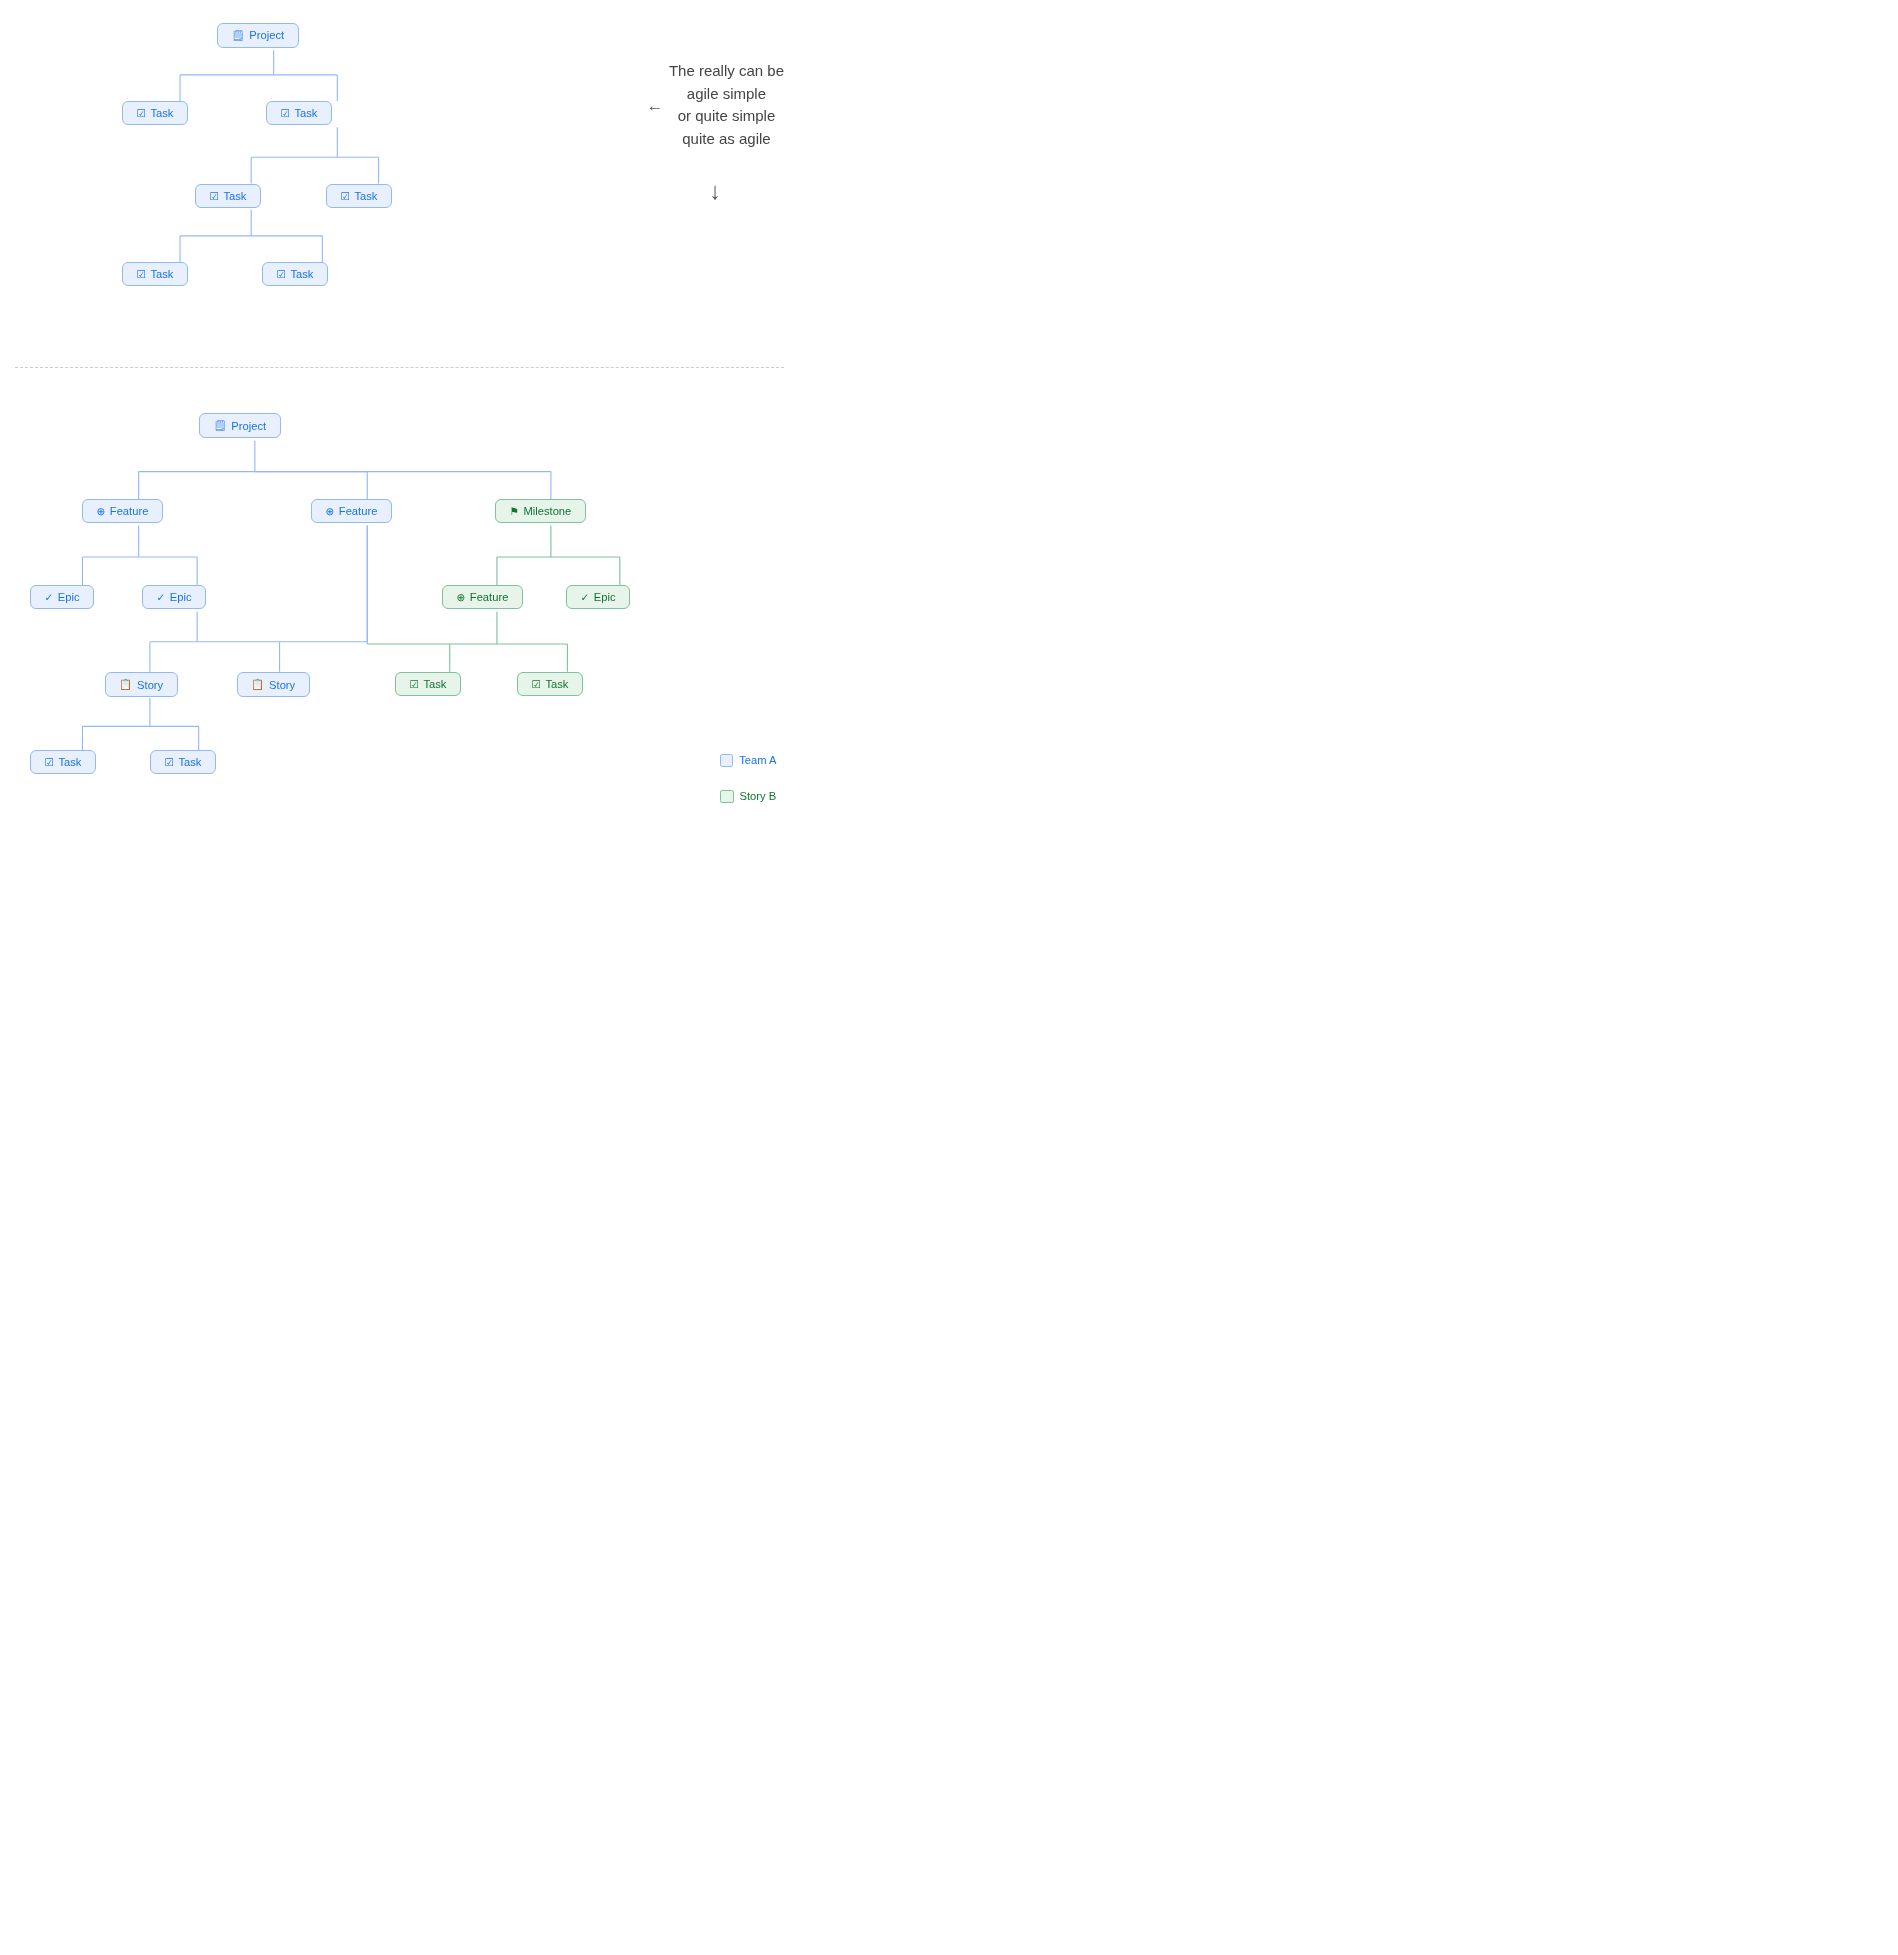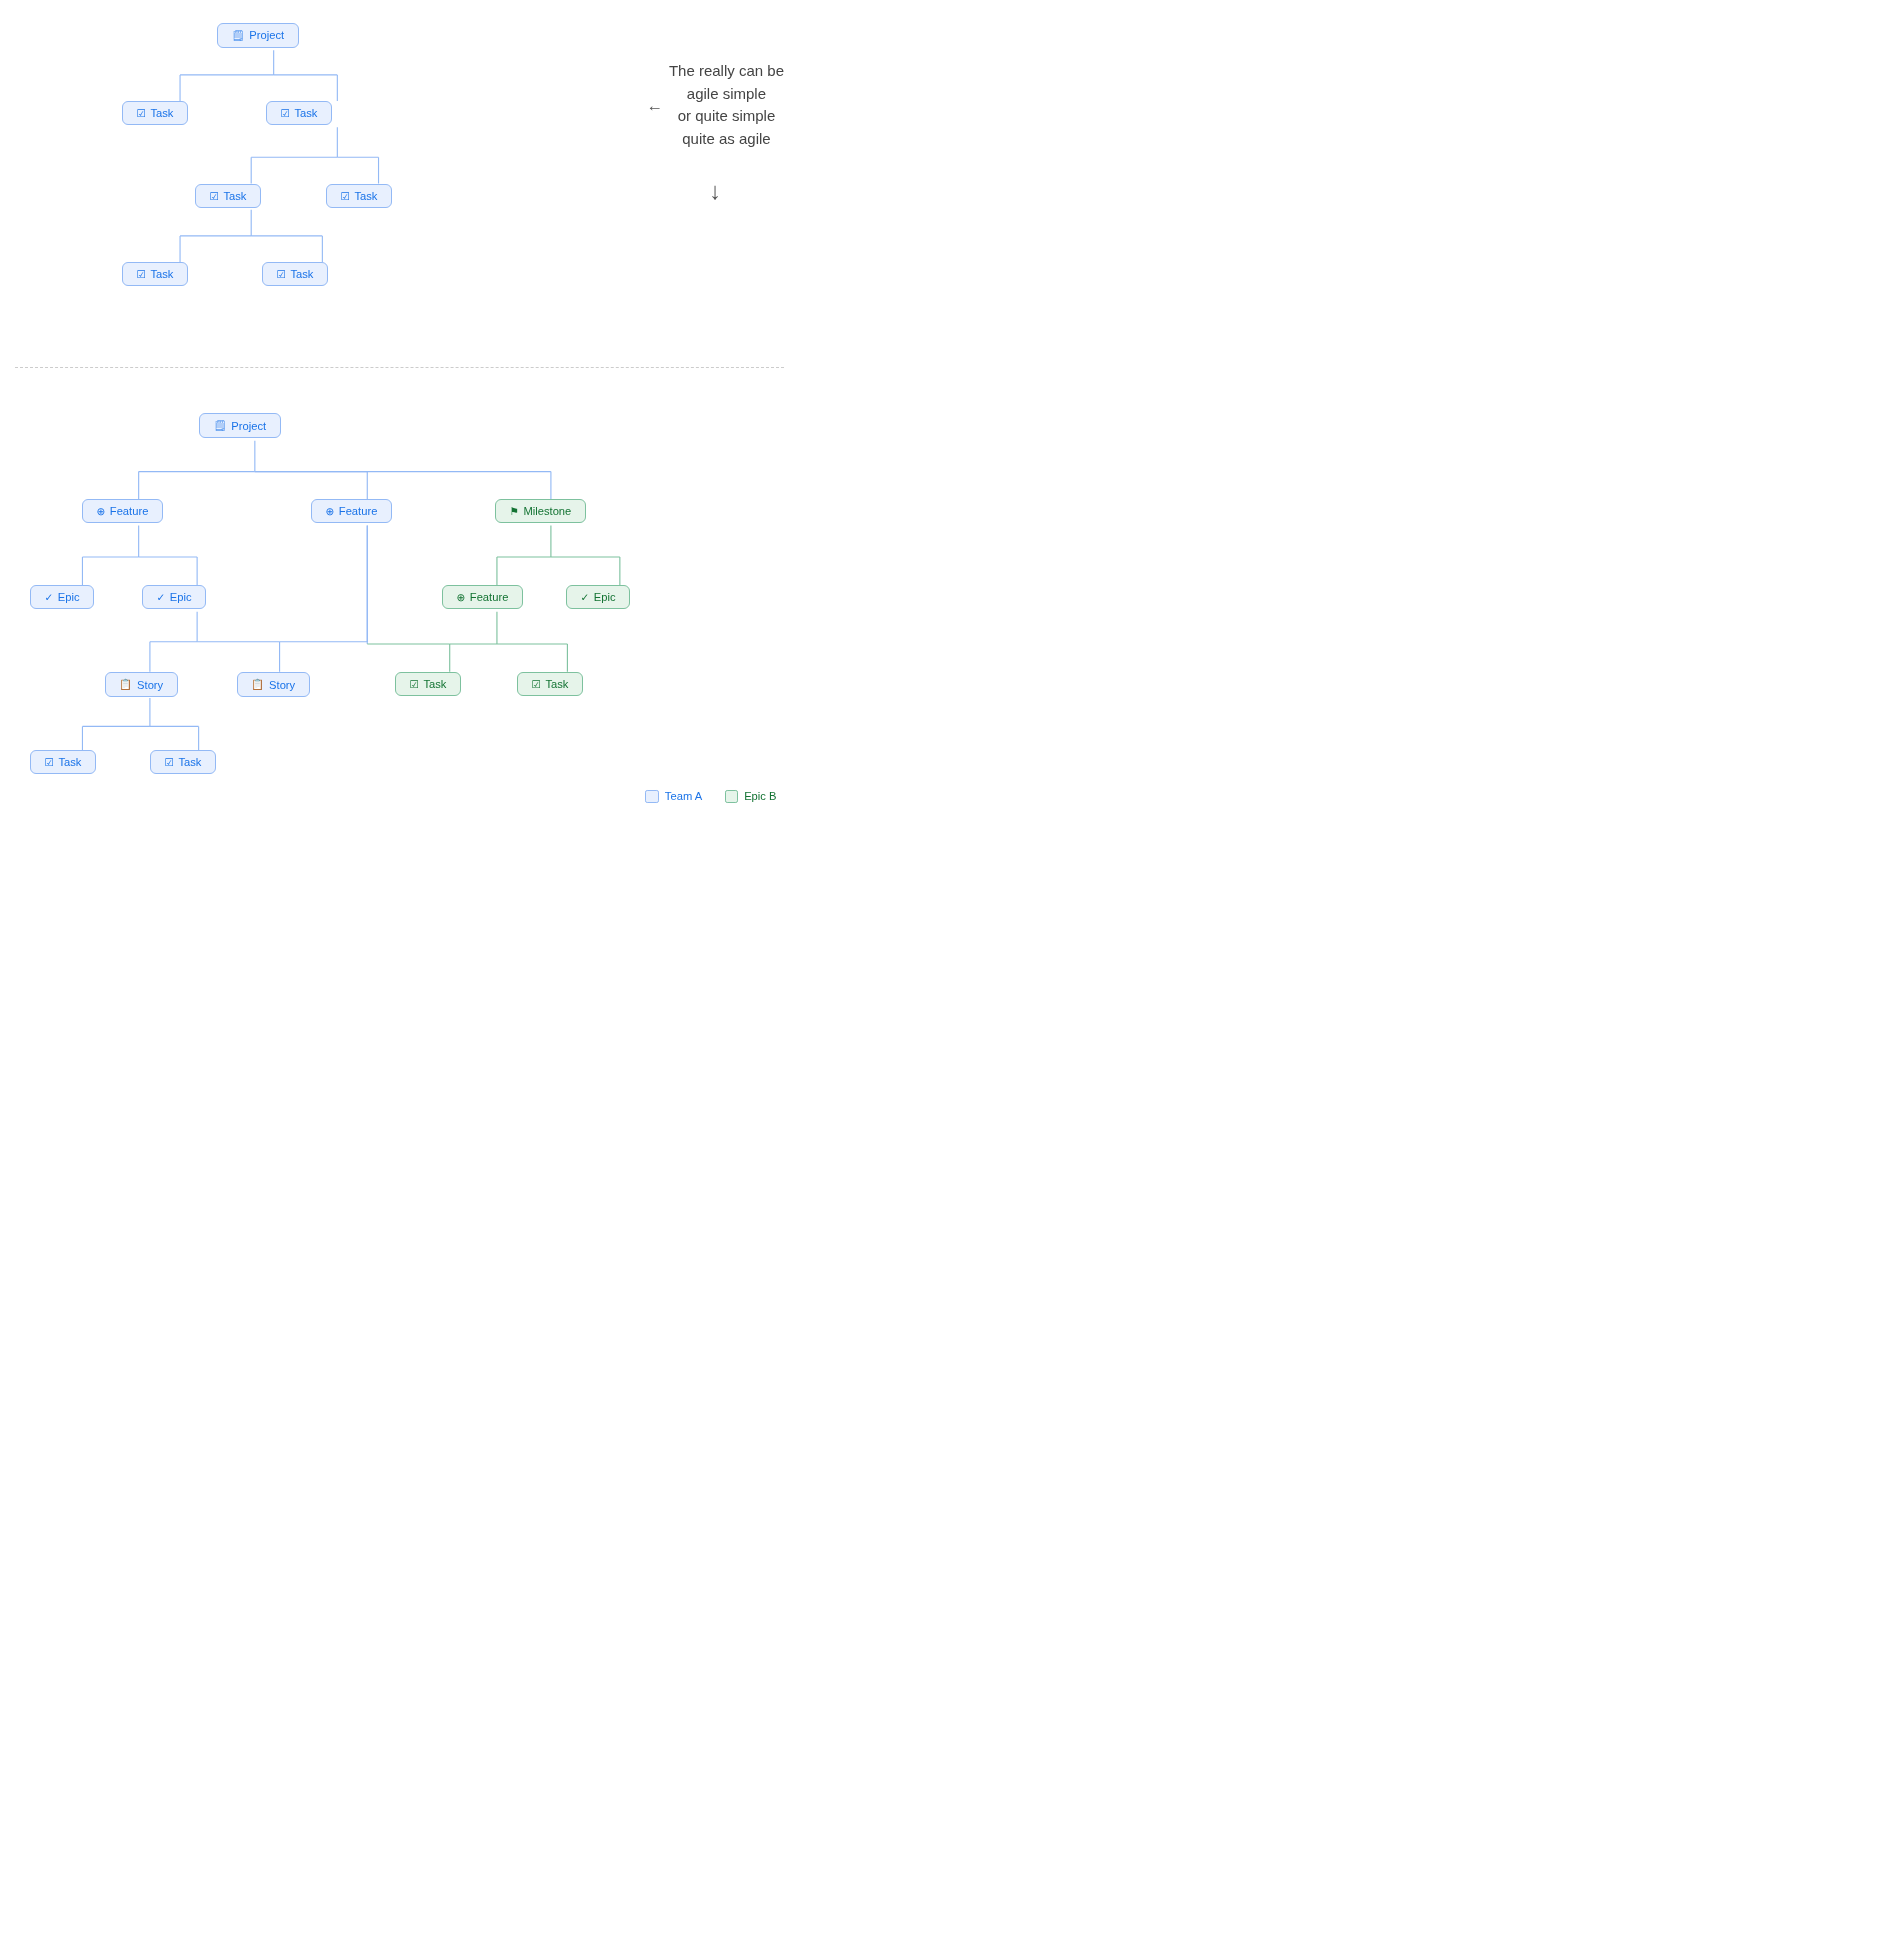--- a/index.html
+++ b/index.html
@@ -78,20 +78,21 @@
     }
 
     
     .legend {
       position: absolute;
       bottom: 15px;
       right: 22.5px;
       display: flex;
       gap: 22.5px;
       align-items: center;
+      flex-direction: column;
     }
     .legend-item {
       display: flex;
       align-items: center;
       gap: 6px;
       font-size: 11.2px;
     }
     .legend-box-blue {
       width: 13.5px; height: 13.5px;
       background: #e8f0fe;
@@ -298,17 +299,17 @@
     <span>Task</span>
   </div>
 
   <div class="legend">
     <div class="legend-item">
       <div class="legend-box-blue"></div>
       <span class="legend-label-blue">Team A</span>
     </div>
     <div class="legend-item">
       <div class="legend-box-green"></div>
-      <span class="legend-label-green">Epic B</span>
+      <span class="legend-label-green">Story B</span>
     </div>
   </div>
 </div>
 
 
 </body></html>

